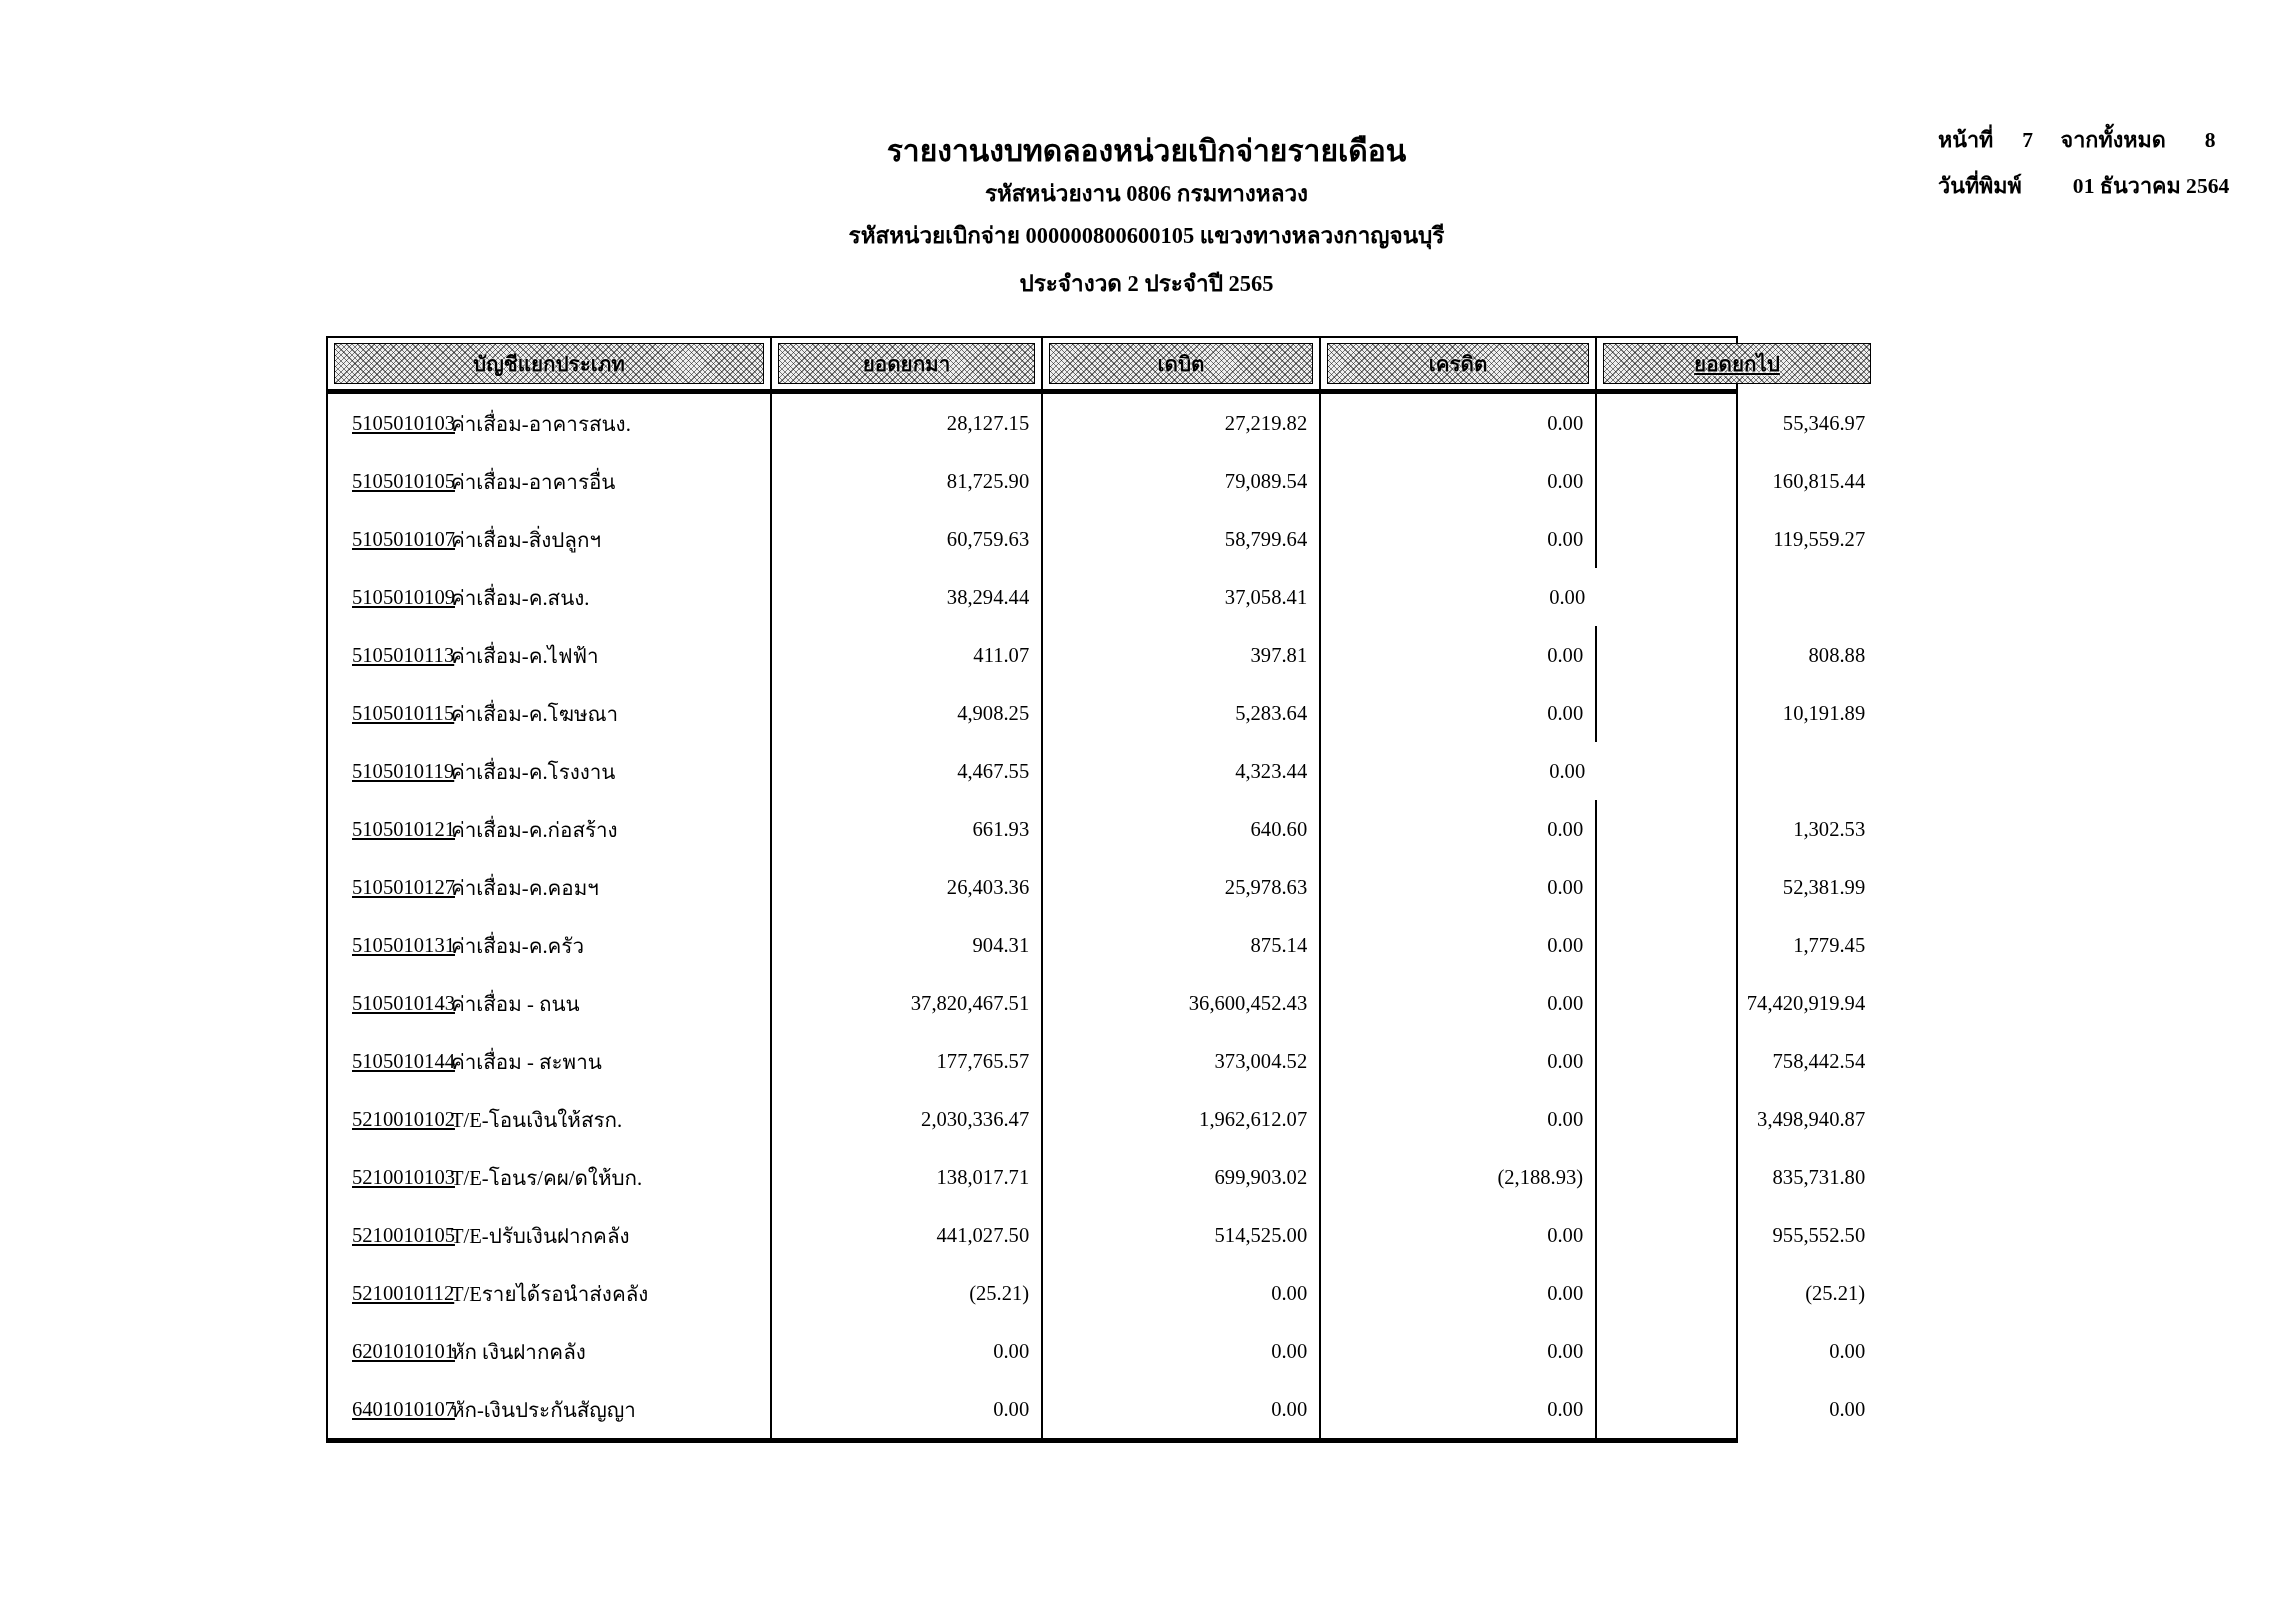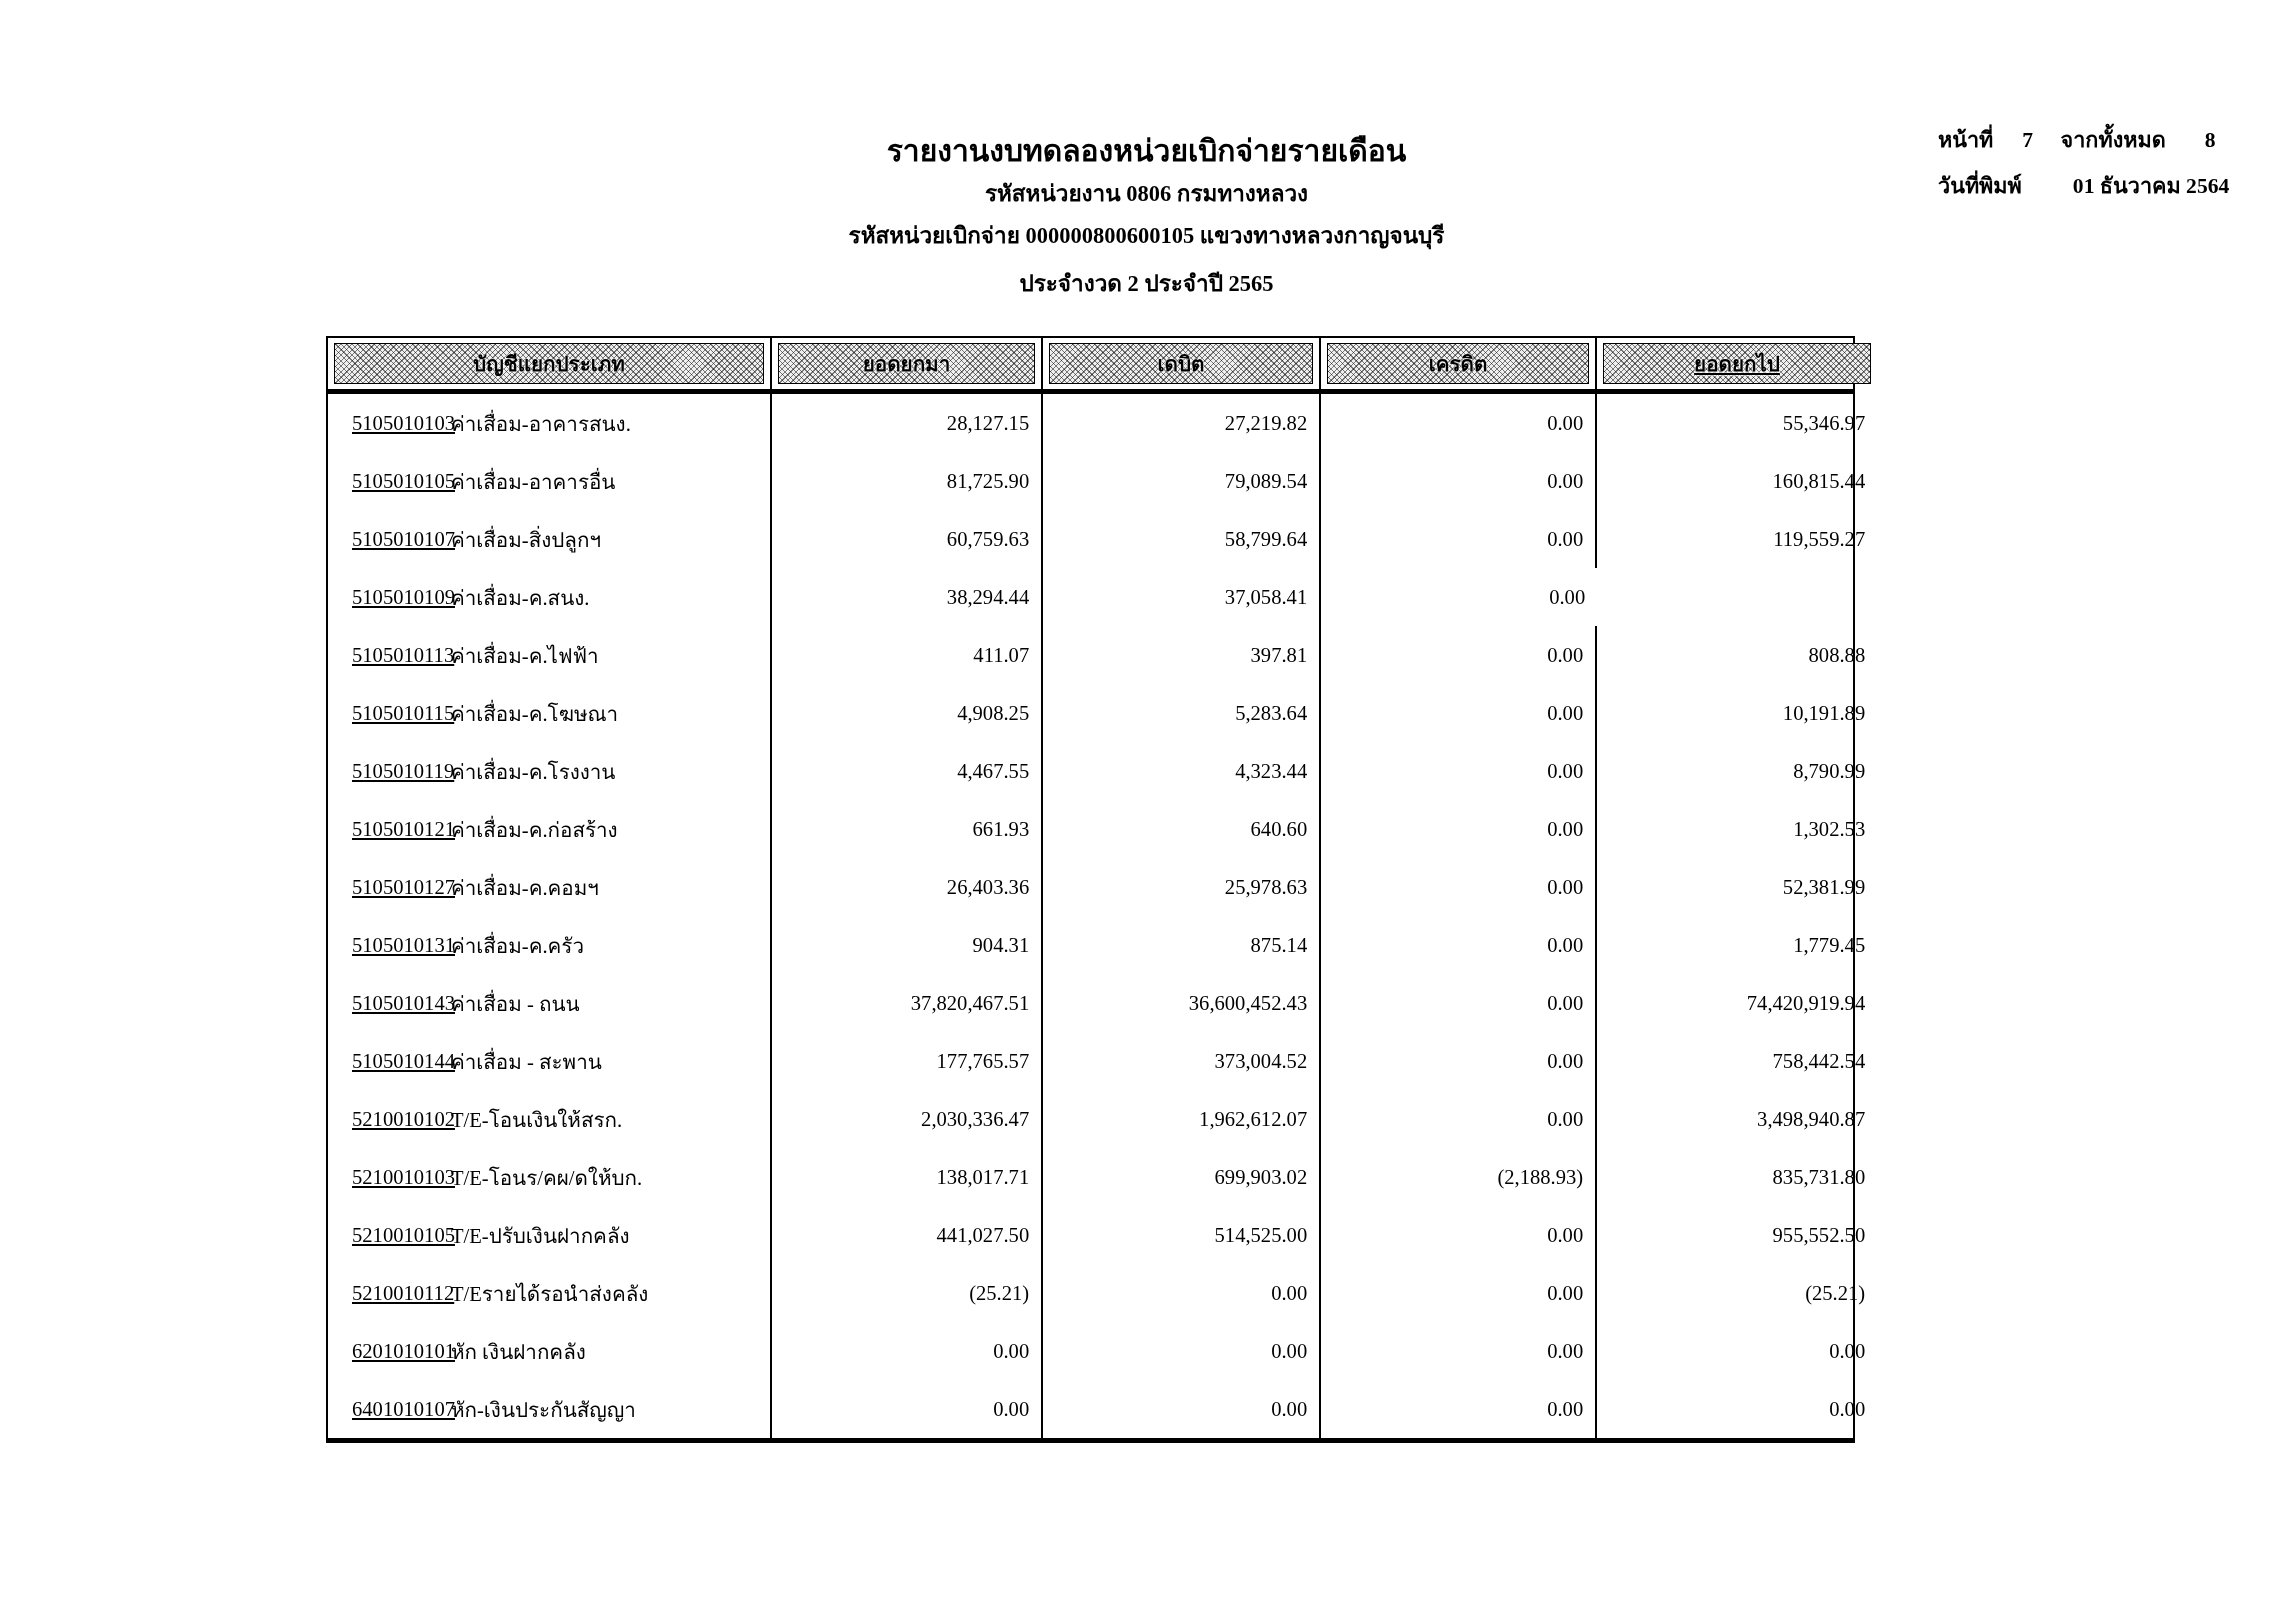--- a/index.html
+++ b/index.html
@@ -17,21 +17,21 @@
   .sub3    { top: 265px; font-size: 22.5px; }
 
   .pageinfo { position: absolute; left: 1938px; top: 122px; font-size: 21.6px; font-weight: bold; }
   .pi-row { white-space: nowrap; margin-bottom: 10.8px; }
   .ml30 { margin-left: 29px; }
   .ml28 { margin-left: 27.4px; }
   .ml40 { margin-left: 39px; }
   .ml52 { margin-left: 51px; }
 
   .tbl {
-    position: absolute; left: 326px; top: 336px; width: 1529px;
+    position: absolute; left: 326px; top: 336px; width: 1412px;
     border-left: 2px solid #000; border-right: 2px solid #000;
     border-top: 2.9px solid #000; border-bottom: 5.9px solid #000;
     background: #fff;
   }
   .thead, .tr {
     display: grid;
     grid-template-columns: 444px 271px 278px 276px 280px;
   }
   .thead { height: 56px; border-bottom: 5.9px solid #000; }
   .th { padding: 4.9px 5.9px; border-right: 2px solid #000; }
@@ -150,21 +150,20 @@
         <div class="td td-num">10,191.89</div>
       </div>
       <div class="tr">
         <div class="td td-acct">
           <span class="code">5105010119</span>
           <span class="nm">ค่าเสื่อม-ค.โรงงาน</span>
         </div>
         <div class="td td-num">4,467.55</div>
         <div class="td td-num">4,323.44</div>
         <div class="td td-num">0.00</div>
-        <div class="td td-num">8,790.99</div>
       </div>
       <div class="tr">
         <div class="td td-acct">
           <span class="code">5105010121</span>
           <span class="nm">ค่าเสื่อม-ค.ก่อสร้าง</span>
         </div>
         <div class="td td-num">661.93</div>
         <div class="td td-num">640.60</div>
         <div class="td td-num">0.00</div>
         <div class="td td-num">1,302.53</div>

